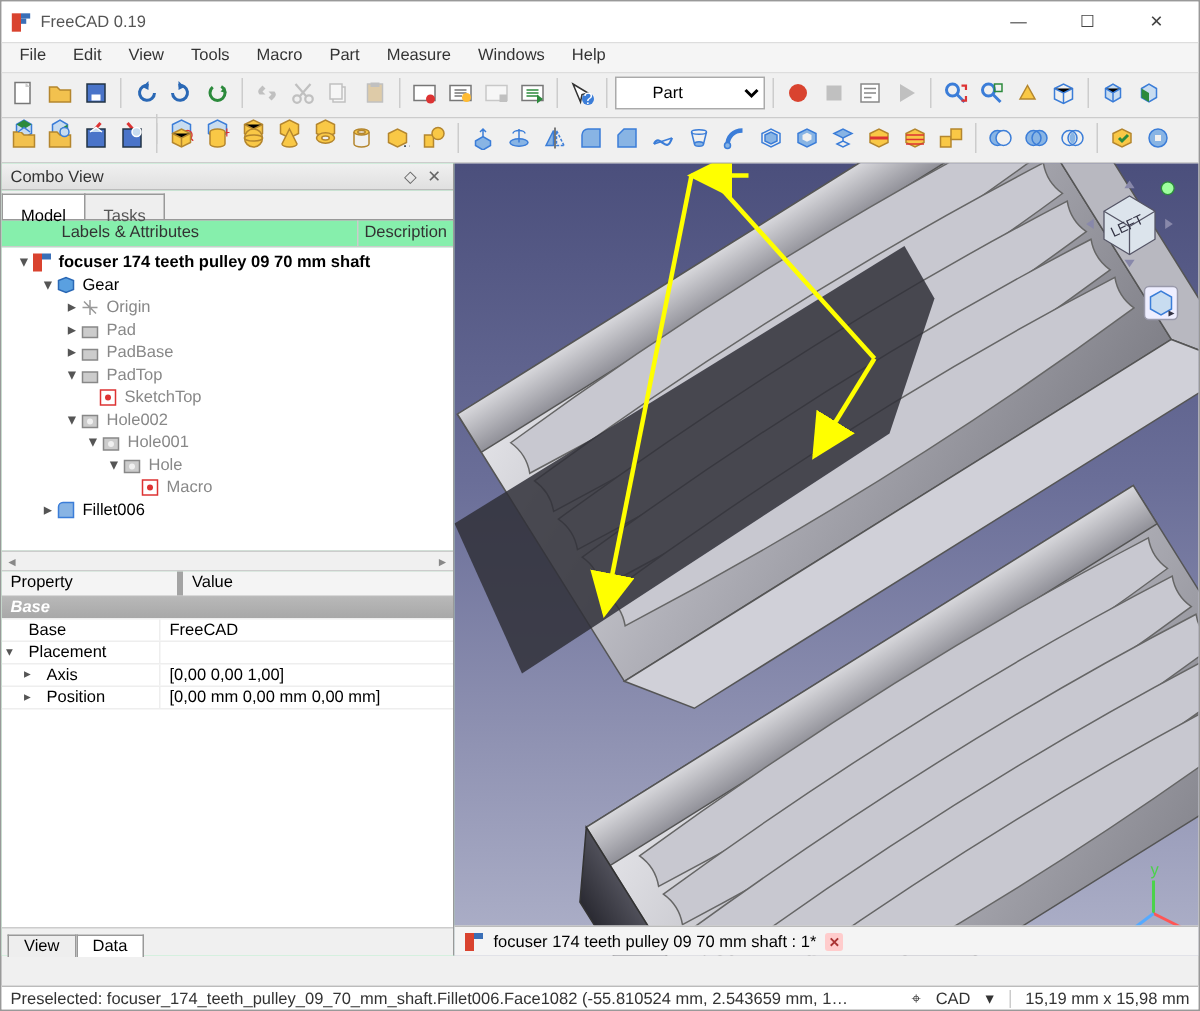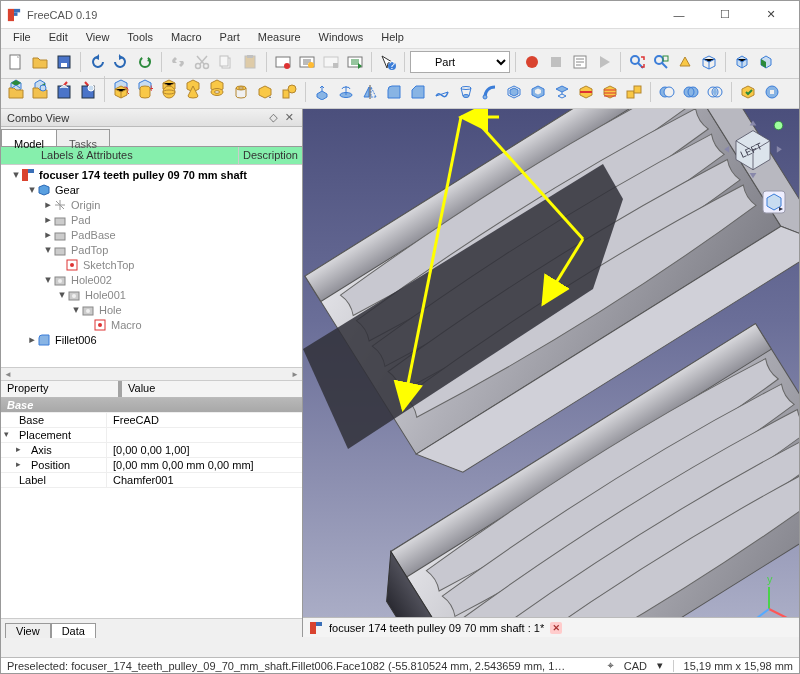--- a/index.html
+++ b/index.html
@@ -649,24 +649,20 @@
           <div class="pk"><span class="arrow">▾</span><span>Placement</span></div>
         </div>
       <div class="prop-row">
           <div class="pk" style="padding-left:30px"><span class="arrow" style="left:15px">▸</span><span>Axis</span></div>
           <div class="pv">[0,00 0,00 1,00]</div>
         </div>
       <div class="prop-row">
           <div class="pk" style="padding-left:30px"><span class="arrow" style="left:15px">▸</span><span>Position</span></div>
           <div class="pv">[0,00 mm  0,00 mm  0,00 mm]</div>
         </div>
-      <div class="prop-row">
-          <div class="pk">Label</div>
-          <div class="pv">Chamfer001</div>
-        </div>
     </div>
     <div class="tabs-bottom">
       <span>View</span>
       <span class="active">Data</span>
     </div>
   </div>
 
   <div class="view3d">
 
     <svg width="100%" height="100%" viewBox="0 0 496 528" style="position:absolute;inset:0">

